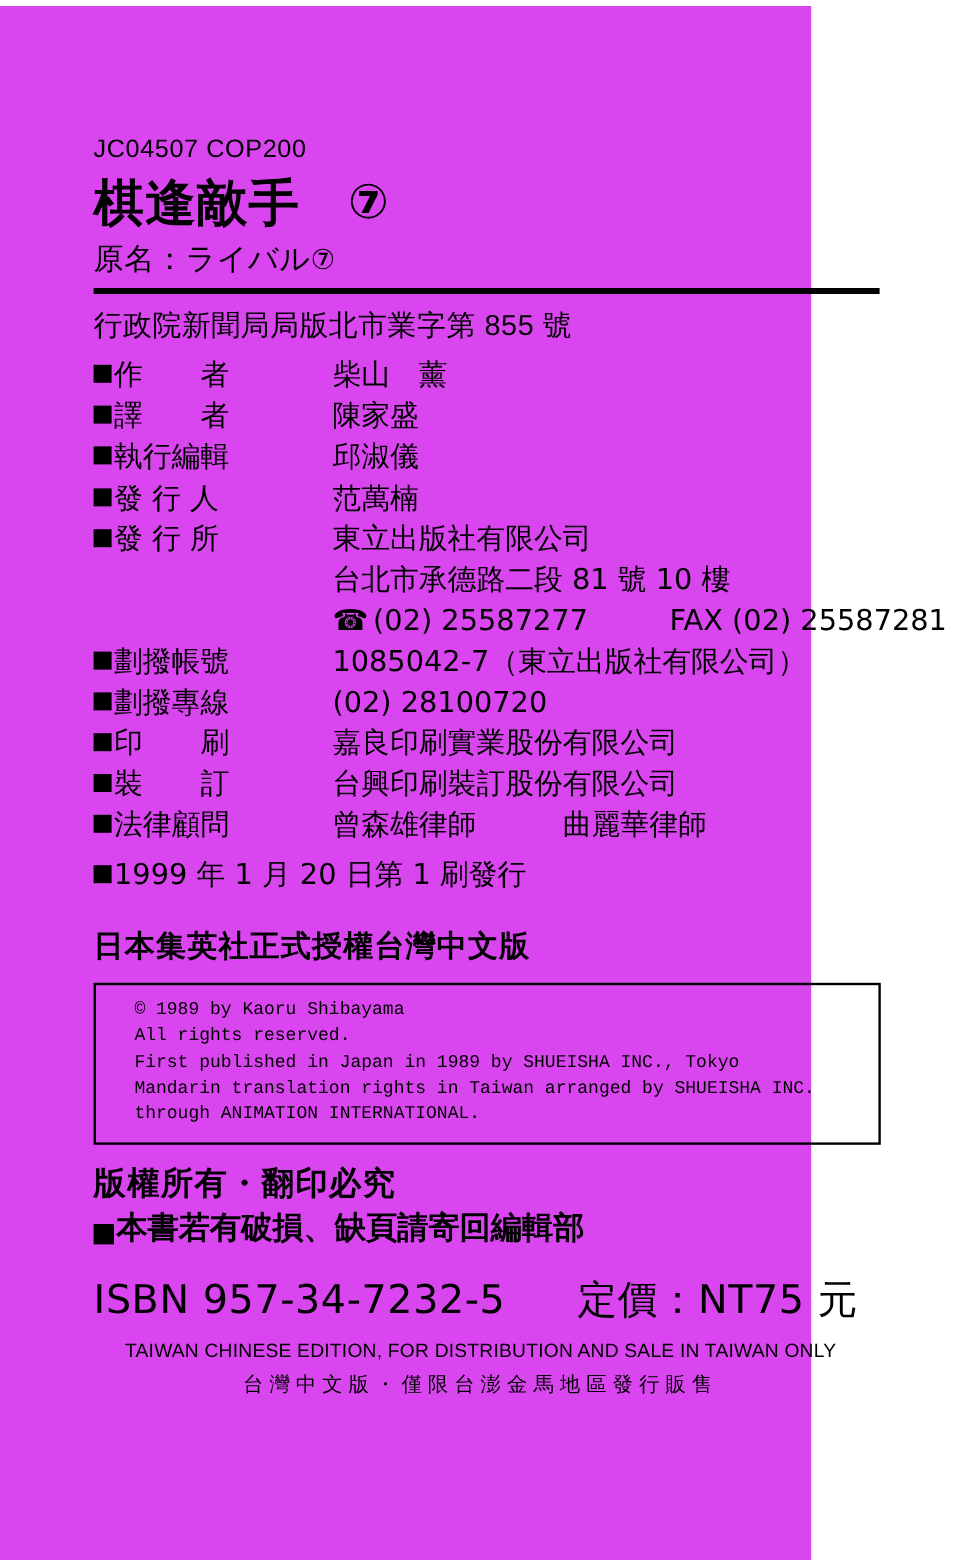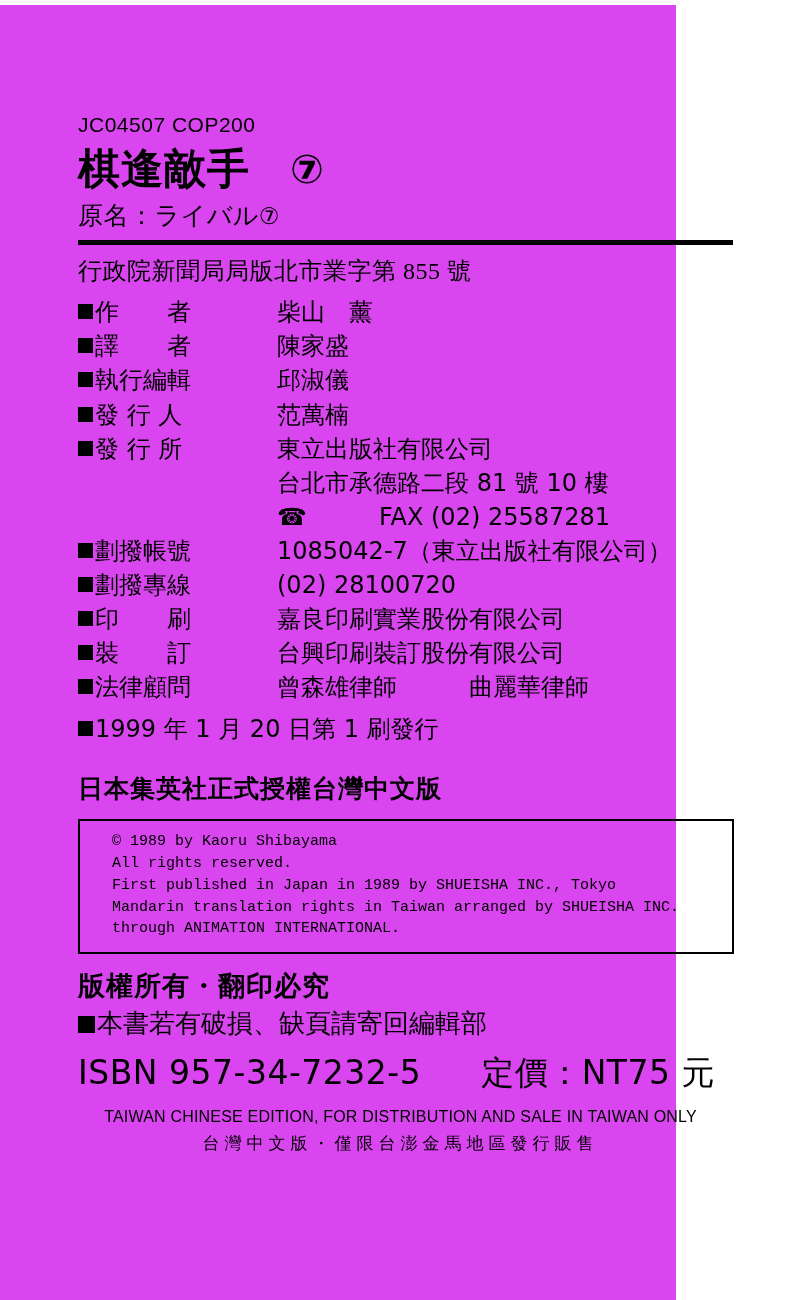--- a/index.html
+++ b/index.html
@@ -70,21 +70,21 @@
   .rule-thick {
     border: 0;
     border-top: 5px solid #000;
     margin: 8px 0 10px 0;
     width: 655px;
   }
 
   
   .permit {
     font-size: 24px;
-    font-family: Liberation Serif, serif;
+    font-family: Liberation Sans, sans-serif;
     letter-spacing: 0.5px;
     margin-bottom: 8px;
     white-space: nowrap;
   }
 
   
   .credits {
     font-family: "DejaVu Sans", sans-serif;
     font-size: 24px;
     line-height: 1.42;
@@ -166,26 +166,26 @@
   .footer-rights {
     font-size: 27px;
     font-weight: bold;
     font-family: "DejaVu Sans", sans-serif;
     margin: 14px 0 2px 0;
     letter-spacing: 1px;
     white-space: nowrap;
   }
   .footer-note {
     display: flex;
-    align-items: flex-start;
+    align-items: center;
     font-size: 26px;
-    font-weight: normal;
-    font-family: "DejaVu Sans", sans-serif;
-    white-space: nowrap;
-    margin-bottom: 10px;
+    font-weight: bold;
+    font-family: "DejaVu Sans", sans-serif;
+    white-space: nowrap;
+    margin-bottom: 20px;
   }
   .footer-note .bullet {
     width: 17px;
     height: 17px;
     margin-top: 10px;
   }
   .isbn-row {
     display: flex;
     justify-content: space-between;
     align-items: baseline;
@@ -271,20 +271,21 @@
       <div class="credit-row">
         <span class="bullet"></span>
         <span class="credit-label">發 行 所</span>
         <span class="credit-value">東立出版社有限公司</span>
       </div>
 
       <div class="credit-sub">台北市承德路二段 81 號 10 樓</div>
 
       <div class="phone-line">
         <span class="tel-icon">☎</span>
+        <span>(02) 25587277</span>
         <span class="fax">FAX (02) 25587281</span>
       </div>
 
       <div class="credit-row">
         <span class="bullet"></span>
         <span class="credit-label tight">劃撥帳號</span>
         <span class="credit-value">1085042-7（東立出版社有限公司）</span>
       </div>
 
       <div class="credit-row">

